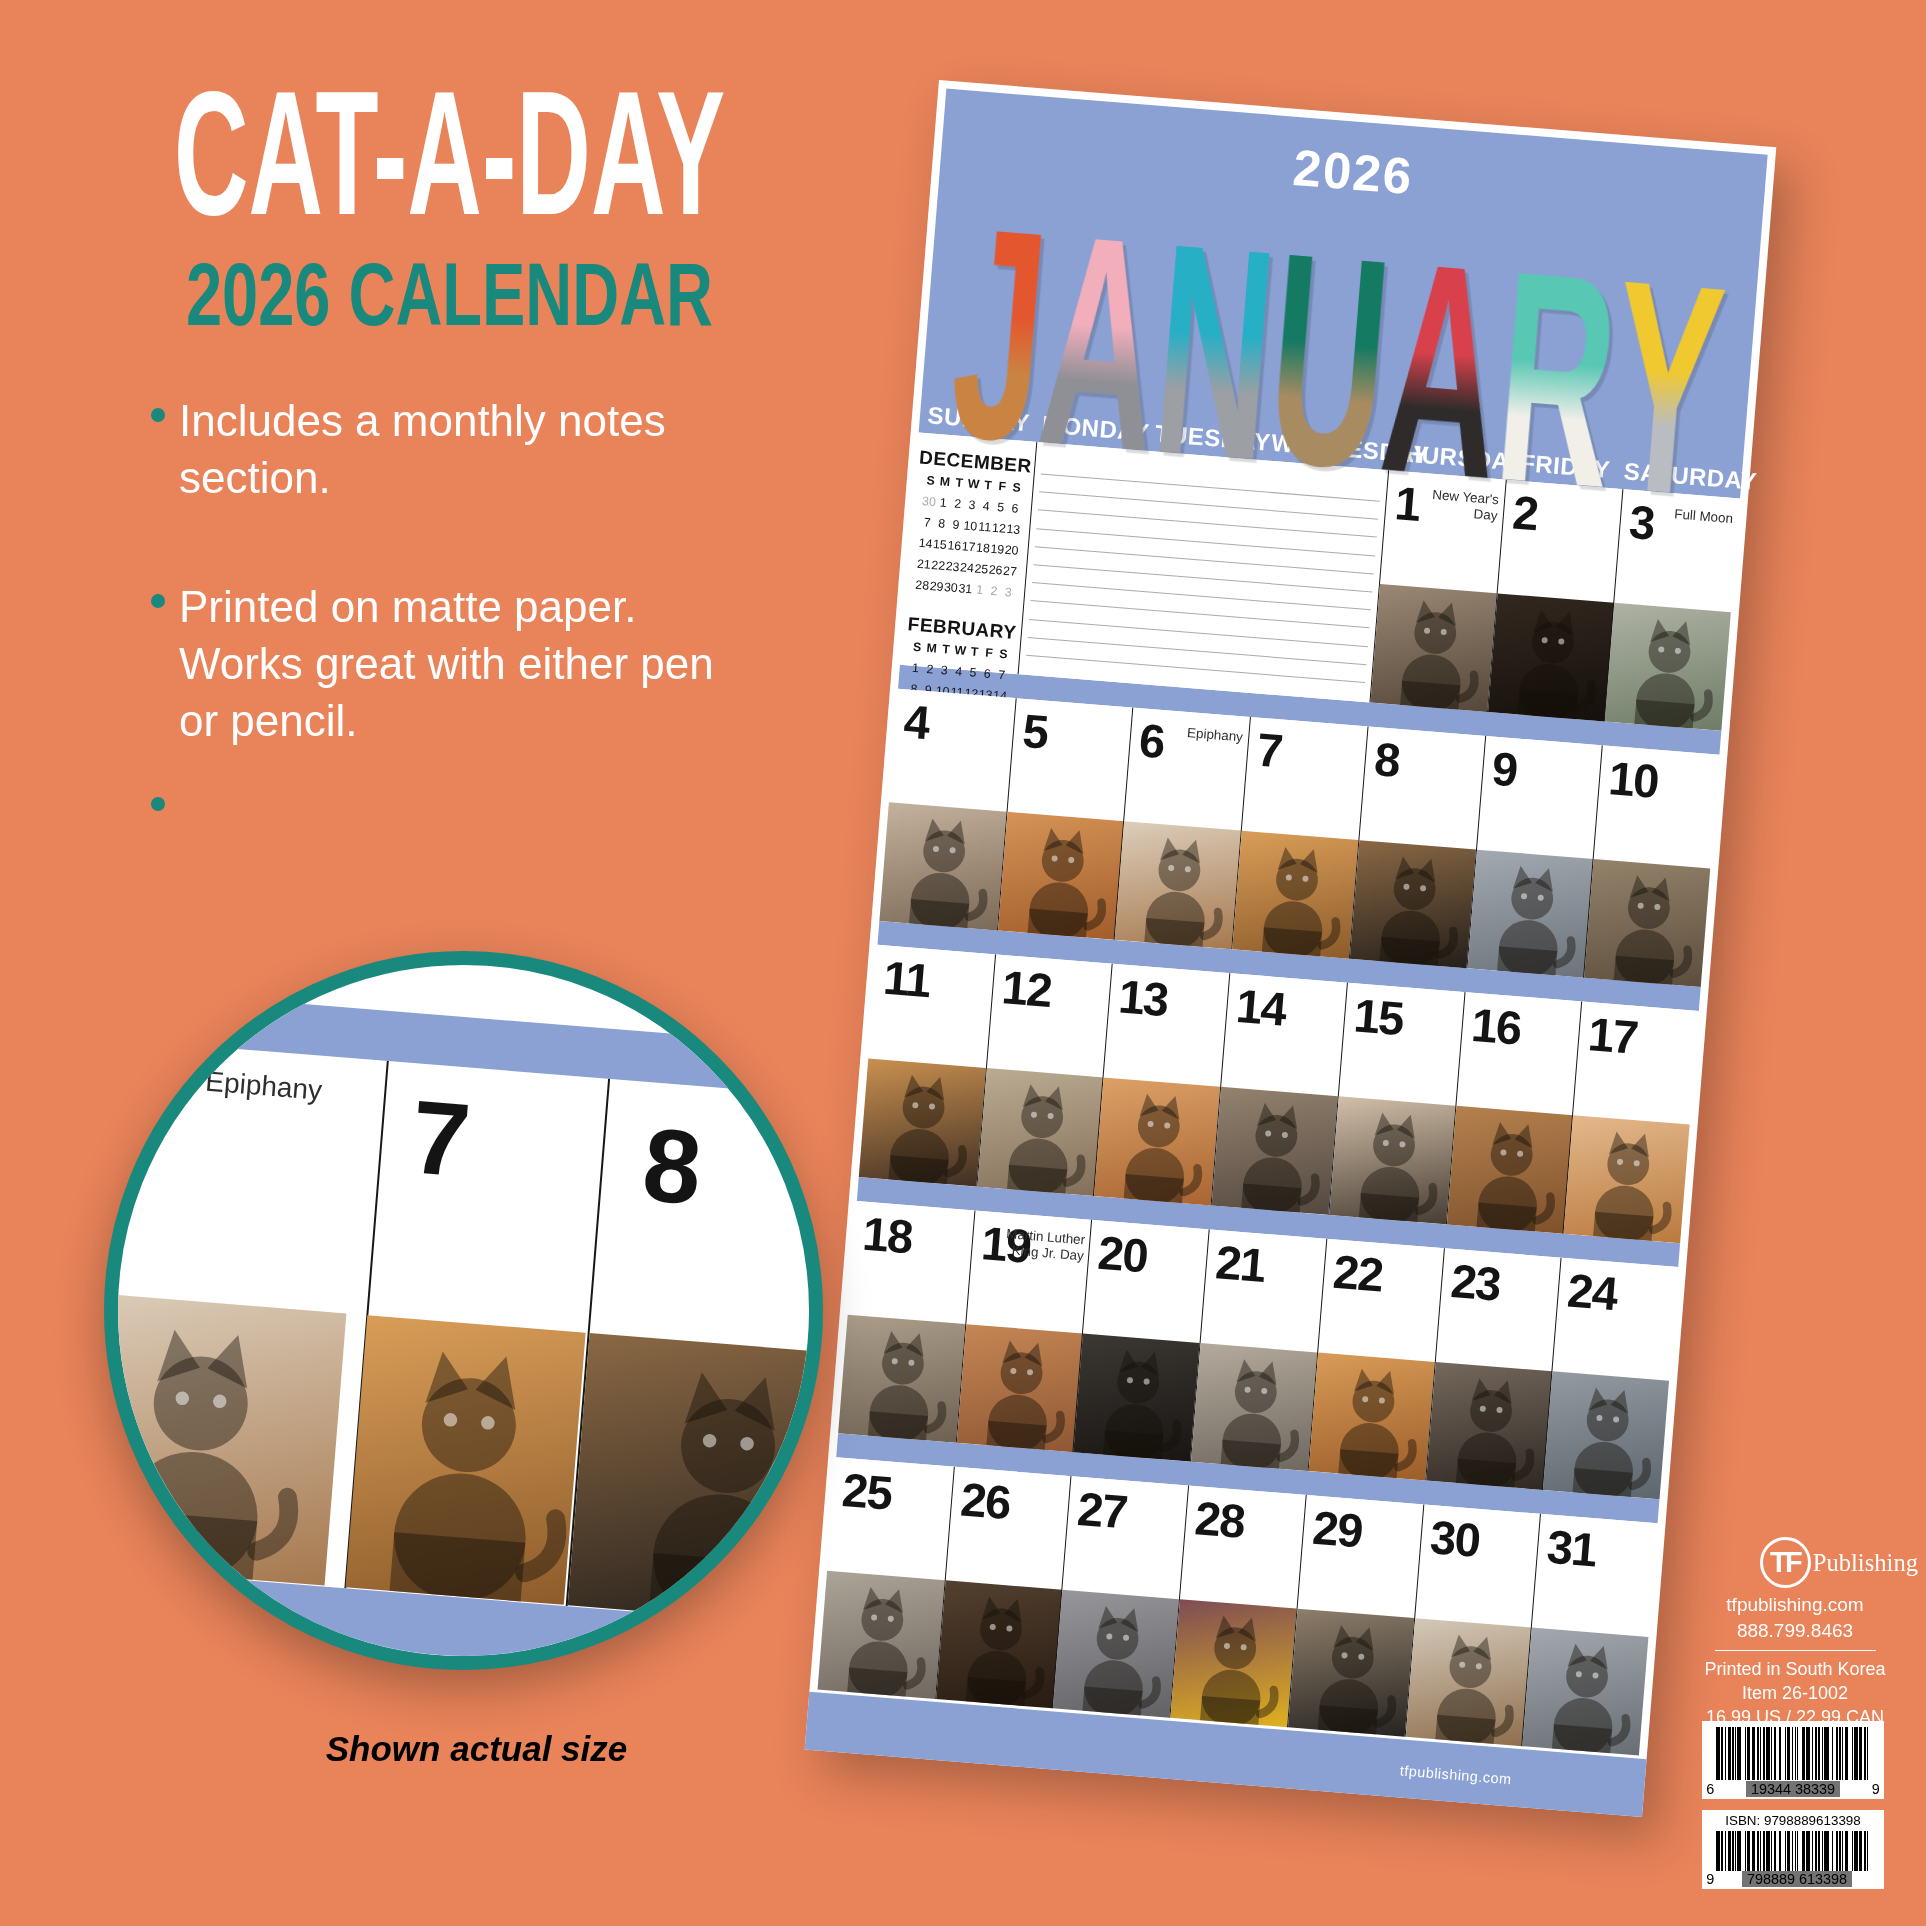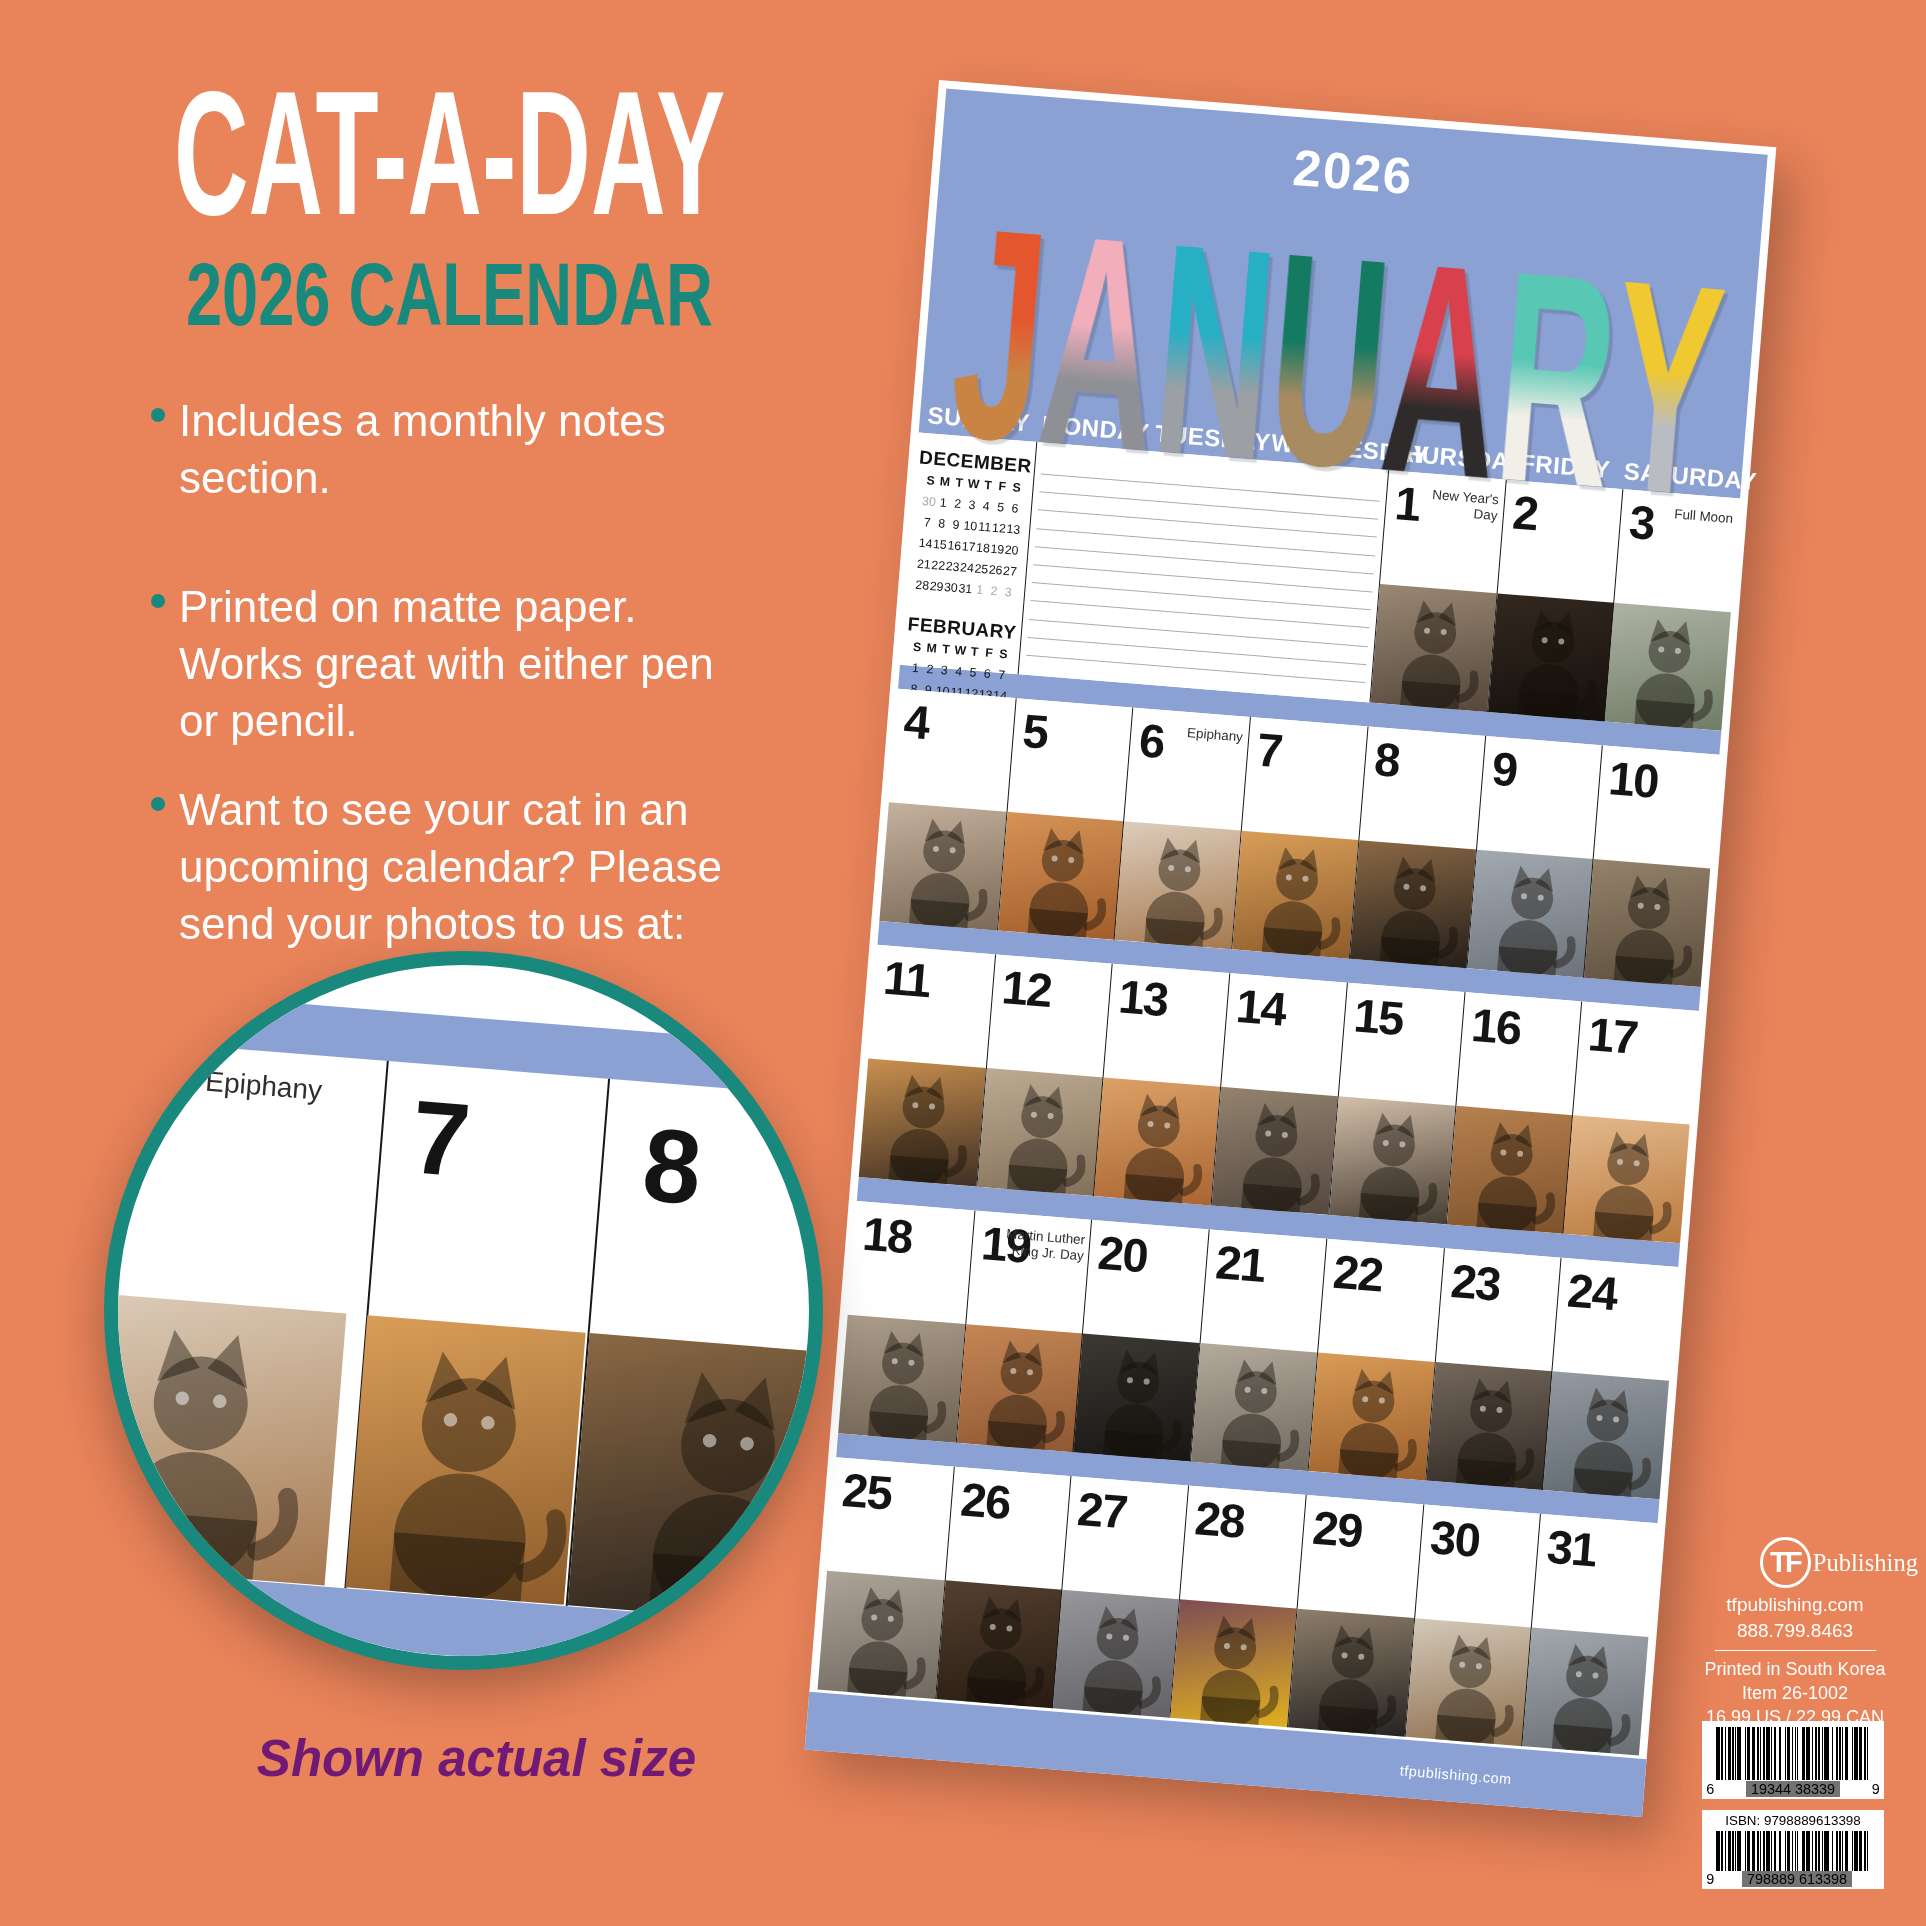--- a/index.html
+++ b/index.html
@@ -68,22 +68,22 @@
   }
   .mag-inner{position:absolute;left:-70px;top:-70px;width:858px;height:858px;transform:rotate(4.6deg)}
   .mag-band{position:absolute;left:-32px;right:-32px;background:var(--peri)}
   .mag-band.top{top:124px;height:50px}
   .mag-band.bottom{top:703px;height:59px}
   .mag-holiday{position:absolute;left:139px;top:193px;width:161px;text-align:left;font-size:28px;color:#2e2e2e}
   .mag-vline{position:absolute;top:174px;height:529px;width:2.1px;background:#171717}
   .mag-date{position:absolute;font-size:104px;font-weight:bold;letter-spacing:-3.2px;color:var(--ink)}
   .mag-photo{position:absolute;top:429px;height:273px;overflow:hidden}
   .mag-photo svg{position:absolute;left:50%;bottom:-5.4px;transform:translateX(-50%);height:263px}
-  .mag-caption{position:absolute;top:1729px;left:102px;width:749px;text-align:center;color:#701a75;
-    font-size:51px;font-weight:bold;font-style:italic;z-index:11}
+  .mag-caption{position:absolute;top:1729px;left:102px;width:749px;text-align:center;color:#000000;
+    font-size:35px;font-weight:bold;font-style:italic;z-index:11}
 
   
   .pub{position:absolute;left:1672px;top:1537px;width:246px;color:#fff;text-align:center}
   .pub-logo-row{display:flex;align-items:center;justify-content:flex-end;gap:5.4px}
   .pub-circle{width:51px;height:51px;border:3.2px solid #fff;border-radius:50%;display:flex;align-items:center;justify-content:center;flex:none}
   .pub-circle span{font-size:29px;font-weight:bold;letter-spacing:-2.7px}
   .pub-name{font-family:"Liberation Serif",serif;font-size:24.6px;margin-left:-3.2px}
   .pub-site{font-size:19px;margin-top:6.4px}
   .pub-phone{font-size:19px;margin-top:3.2px}
   .pub-hr{width:161px;height:1.1px;background:#fff;margin:8.6px auto 7.5px auto}
@@ -119,23 +119,21 @@
 section.</span>
   </div>
   <div class="bullet b2">
     <span class="dot"></span>
     <span class="txt">Printed on matte paper.
 Works great with either pen
 or pencil.</span>
   </div>
   <div class="bullet b3">
     <span class="dot"></span>
-    <span class="txt"><span>Want to see your cat in an
-upcoming calendar? Please
-send your photos to us at:</span></span>
+    <span class="txt"></span>
   </div>
 
   <div class="page">
     <div class="header">
       <div class="year">2026</div>
       <div class="jan-svg" id="january-holder"><svg width="824" height="375" viewBox="0 0 1540 700" style="overflow:visible">
             <defs>
               <linearGradient id="lg0" x1="0" y1="0" x2="0" y2="1">
                 <stop offset="0" stop-color="#E4572E"></stop>
                 <stop offset="0.45" stop-color="#E4572E"></stop>

